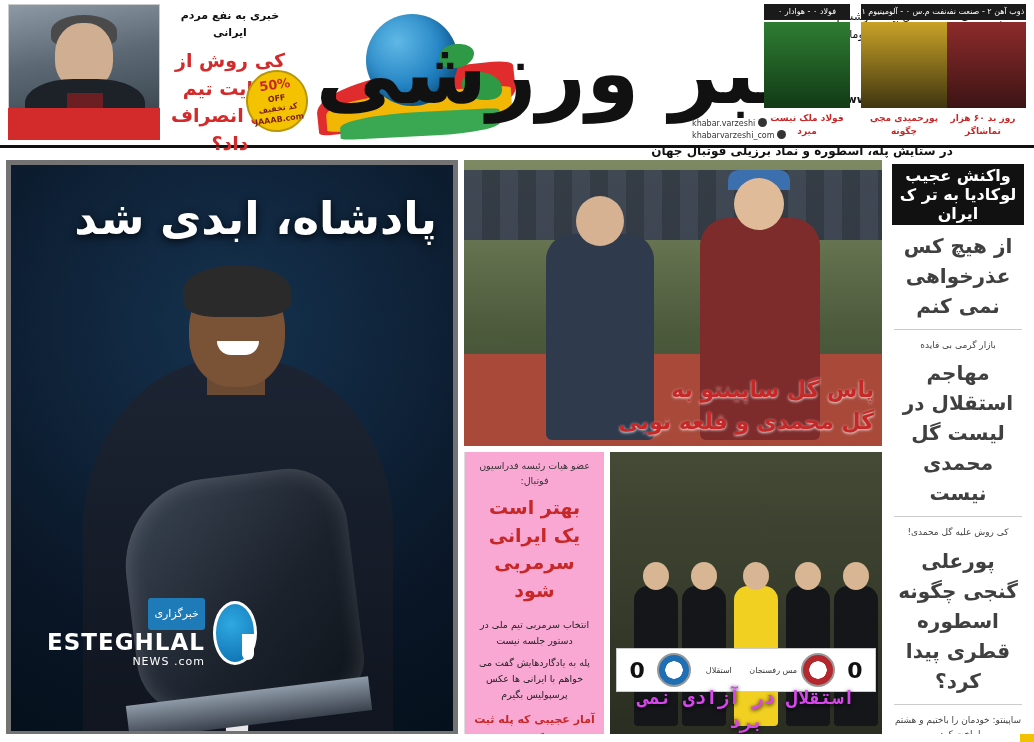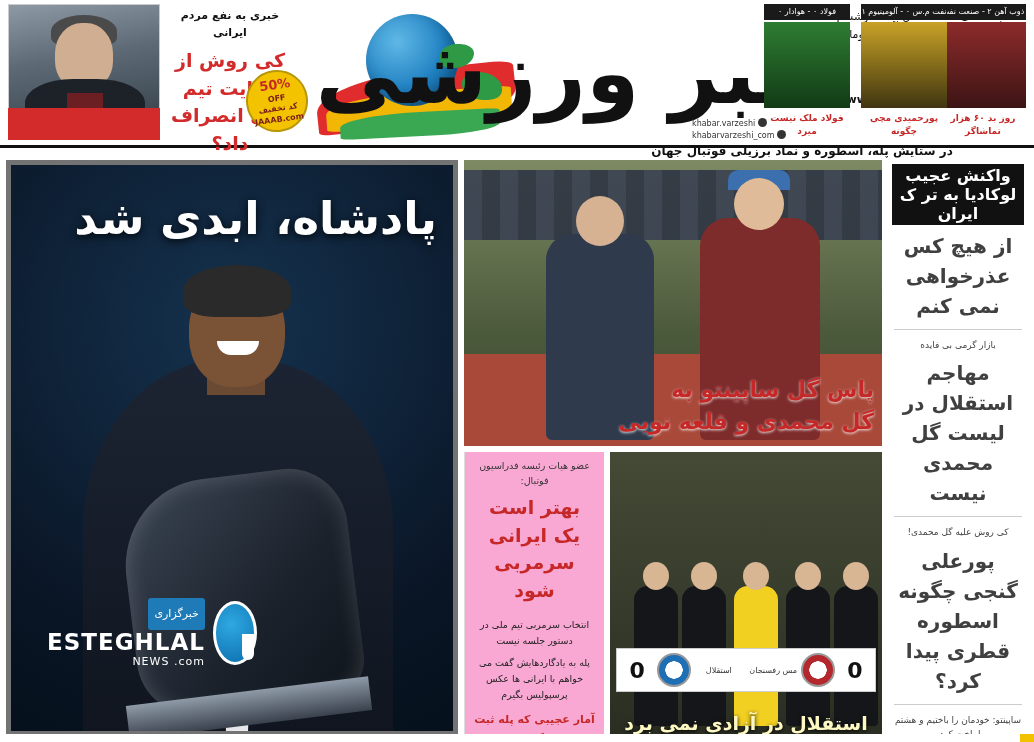--- a/index.html
+++ b/index.html
@@ -257,21 +257,21 @@
   .c-bottomphoto {
     position:absolute; top:304px; left:610px; width:272px; height:284px;
     overflow:hidden; background:#2c2f24;
   }
   .c-bottomphoto .bg { position:absolute; inset:0; background: linear-gradient(180deg,#454a36 0%,#2a2e22 100%); }
   .c-bottomphoto .p { position:absolute; bottom:10px; width:44px; height:140px; background:#14161a; border-radius:14px 14px 4px 4px; }
   .c-bottomphoto .p .h { position:absolute; top:-24px; left:9px; width:26px; height:28px; background:#d8b694; border-radius:50%; }
   .c-bottomphoto .ref { background:#f2d022 !important; }
   .c-bottomphoto .cap {
     position:absolute; bottom:2px; right:6px; left:6px; text-align:center;
-    color:#fef9c3; font-size:19px; font-weight:bold; text-shadow:0 1px 4px #000;
+    color:#d946ef; font-size:19px; font-weight:bold; text-shadow:0 1px 4px #000;font-family:Liberation Mono, monospace;
   }
   .scorebar {
     position:absolute; bottom:44px; left:6px; width:260px; height:44px;
     background:#fff; display:flex; align-items:center; justify-content:space-between;
     border:1px solid #ccc;
   }
   .scorebar .sc { font-size:22px; font-weight:bold; color:#111; width:40px; text-align:center;}
   .scorebar .lg { width:34px; height:34px; border-radius:50%; border:2px solid #999; }
   .scorebar .lg1 { background: radial-gradient(circle,#fff 40%, #b3272d 42%); }
   .scorebar .lg2 { background: radial-gradient(circle,#fff 40%, #1f6fb5 42%); }

